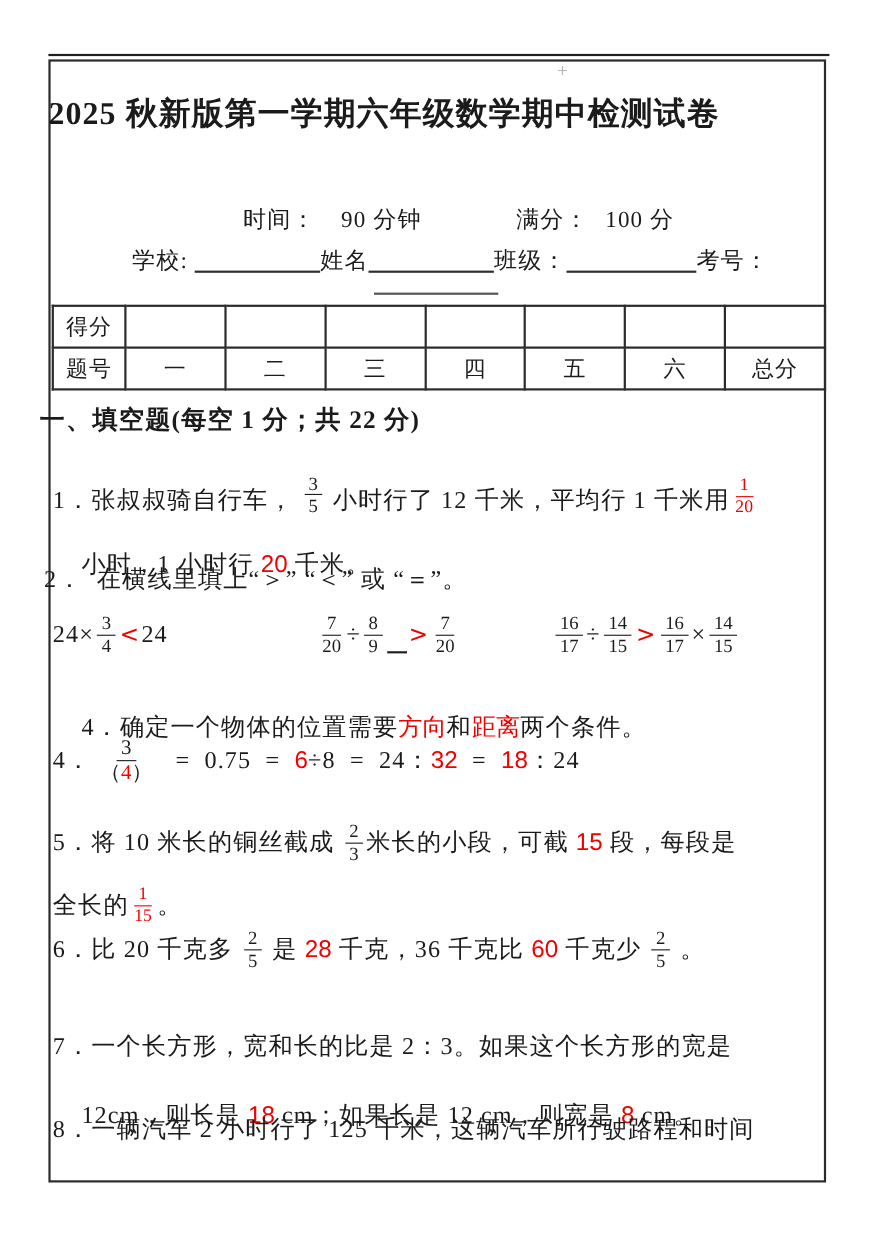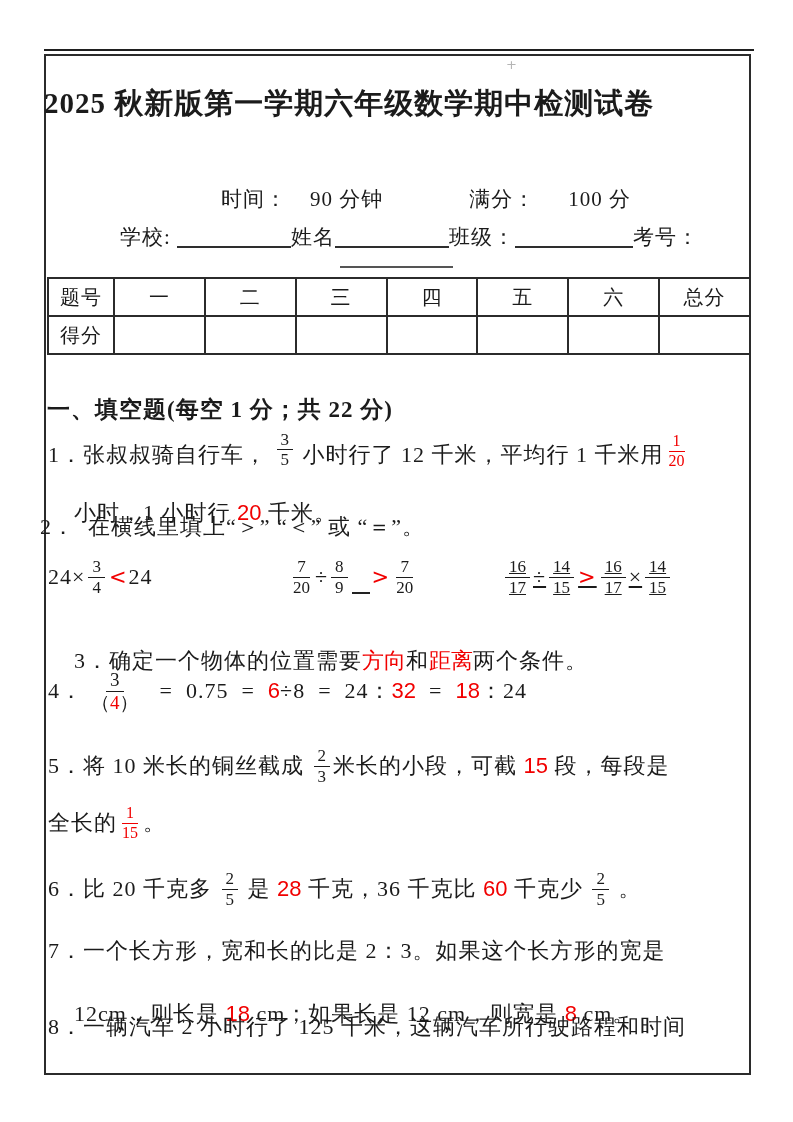--- a/index.html
+++ b/index.html
@@ -21,22 +21,22 @@
   .school-line{font-size:21px;}
   .blank{display:inline-block;border-bottom:2px solid #2e2e2e;height:24px;
     vertical-align:-4px;}
   .cont-line{position:absolute;left:340px;top:250px;width:113px;height:16px;
     border-bottom:2px solid #555;}
   table.score{position:absolute;left:47px;top:277px;width:704px;
     border-collapse:collapse;table-layout:fixed;}
   table.score td{border:2px solid #2b2b2b;height:36px;text-align:center;
     font-size:20px;letter-spacing:1px;padding:0;}
   table.score td.lab{width:64px;}
-  .section-head{position:absolute;left:47px;top:366px;font-size:23px;
-    font-weight:bold;letter-spacing:1px;white-space:pre;margin-top:28px;}
+  .section-head{position:absolute;left:36px;top:366px;font-size:23px;
+    font-weight:bold;letter-spacing:1px;white-space:pre;}
   .frac{display:inline-flex;flex-direction:column;align-items:center;
     font-size:17px;line-height:1.15;letter-spacing:0;margin:0 3px;vertical-align:middle;}
   .frac .num{border-bottom:1.6px solid currentColor;padding:0 4px;display:block;}
   .frac .den{padding:0 2px;display:block;}
   .frac-lg{font-size:19px;margin:0 6px;}
   .red{color:#f10000;}
   .ans{color:#f10000;font-family:"Liberation Sans","DejaVu Sans",sans-serif;letter-spacing:0;}
   .cmp{color:#f10000;font-family:"DejaVu Sans",sans-serif;font-size:21px;margin:0 1px;}
   .blank2{display:inline-block;width:18px;border-bottom:2px solid #222;height:14px;
     transform:translateY(9px);margin:0 1px;}
@@ -46,90 +46,90 @@
 
 <div class="sheet">
 
   <div class="top-rule"></div>
   <div class="page-border"></div>
   <div class="plus-mark">+</div>
 
   <h1 class="page-title" style="margin:0;">2025 秋新版第一学期六年级数学期中检测试卷</h1>
 
   <div class="tline info-line" style="left:196px;top:160px;">
-    <span>时间：</span><span style="margin-left:23px;">90 分钟</span><span style="margin-left:86px;margin-top:32px;">满分：</span><span style="margin-left:33px;">100 分</span>
+    <span>时间：</span><span style="margin-left:23px;">90 分钟</span><span style="margin-left:86px;margin-top:32px;">满分：</span><span style="margin-left:15px;">100 分</span>
   </div>
 
   <div class="tline school-line" style="left:95px;top:197px;">
     <span>学校: </span><span class="blank" style="width:114px;"></span><span>姓名</span><span class="blank" style="width:114px;"></span><span>班级：</span><span class="blank" style="width:118px;"></span><span>考号：</span>
   </div>
 
   <div class="cont-line"></div>
 
   <table class="score">
     <tbody>
         <tr>
+      <td class="lab">得分</td>
+      <td></td>
+      <td></td>
+      <td></td>
+      <td></td>
+      <td></td>
+      <td></td>
+      <td></td>
+    </tr>
+    <tr>
       <td class="lab">题号</td>
       <td>一</td>
       <td>二</td>
       <td>三</td>
       <td>四</td>
       <td>五</td>
       <td>六</td>
       <td>总分</td>
-    </tr>
-    <tr>
-      <td class="lab">得分</td>
-      <td></td>
-      <td></td>
-      <td></td>
-      <td></td>
-      <td></td>
-      <td></td>
-      <td></td>
     </tr>
   </tbody>
     </table>
 
   <div class="section-head">一、填空题(每空 1 分；共 22 分)</div>
 
   <div class="fline" style="left:48px;top:412px;height:58px;align-items:flex-end;">
     <span>1．张叔叔骑自行车， </span><span class="frac"><span class="num">3</span><span class="den">5</span></span><span> 小时行了 12 千米，平均行 1 千米用</span><span class="frac red" style="font-size:16px;"><span class="num">1</span><span class="den">20</span></span>
   </div>
   <div class="tline" style="left:48px;top:472px;">
     <span>小时，1 小时行 </span><span class="ans">20</span><span> 千米。</span>
   </div>
 
   <div class="tline" style="left:40px;top:512px;">2．  在横线里填上“＞” “＜” 或 “＝”。</div>
   <div class="fline" style="left:48px;top:548px;height:58px;">
     <span>24×</span><span class="frac"><span class="num">3</span><span class="den">4</span></span><span class="cmp">&lt;</span><span>24</span>
   </div>
   <div class="fline" style="left:288px;top:548px;height:58px;">
     <span class="frac"><span class="num">7</span><span class="den">20</span></span><span>÷</span><span class="frac"><span class="num">8</span><span class="den">9</span></span><span class="blank2"></span><span class="cmp">&gt;</span><span class="frac"><span class="num">7</span><span class="den">20</span></span>
   </div>
-  <div class="fline" style="left:502px;top:548px;height:58px;text-decoration:underline;">
+  <div class="fline" style="left:502px;top:548px;height:58px;">
     <span class="frac"><span class="num">16</span><span class="den">17</span></span><span>÷</span><span class="frac"><span class="num">14</span><span class="den">15</span></span><span class="cmp">&gt;</span><span class="frac"><span class="num">16</span><span class="den">17</span></span><span>×</span><span class="frac"><span class="num">14</span><span class="den">15</span></span>
   </div>
 
   <div class="tline" style="left:48px;top:620px;">
-    <span>3．确定一个物体的位置需要</span><span class="ans">方向</span><span>和</span><span class="ans">距离</span><span>两个条件。</span>
+    <span>4．确定一个物体的位置需要</span><span class="ans">方向</span><span>和</span><span class="ans">距离</span><span>两个条件。</span>
   </div>
 
   <div class="fline" style="left:48px;top:655px;height:72px;">
     <span>4．</span><span class="frac frac-lg"><span class="num">3</span><span class="den"><span>（</span><span class="red">4</span><span>）</span></span></span><span>  =  0.75  =  </span><span class="ans">6</span><span>÷8  =  24：</span><span class="ans">32</span><span>  =  </span><span class="ans">18</span><span>：24</span>
   </div>
 
   <div class="fline" style="left:48px;top:737px;height:58px;">
     <span>5．将 10 米长的铜丝截成 </span><span class="frac"><span class="num">2</span><span class="den">3</span></span><span>米长的小段，可截 </span><span class="ans">15</span><span> 段，每段是</span>
   </div>
   <div class="fline" style="left:48px;top:797px;height:52px;">
     <span>全长的</span><span class="frac red" style="font-size:16px;"><span class="num">1</span><span class="den">15</span></span><span>。</span>
   </div>
 
-  <div class="fline" style="left:48px;top:858px;height:62px;justify-content:center;">
+  <div class="fline" style="left:48px;top:832px;height:62px;justify-content:center;">
     <span>6．比 20 千克多 </span><span class="frac"><span class="num">2</span><span class="den">5</span></span><span> 是 </span><span class="ans">28</span><span> 千克，36 千克比 </span><span class="ans">60</span><span> 千克少 </span><span class="frac"><span class="num">2</span><span class="den">5</span></span><span> 。</span>
   </div>
 
   <div class="tline" style="left:48px;top:936px;">7．一个长方形，宽和长的比是 2：3。如果这个长方形的宽是</div>
   <div class="tline" style="left:48px;top:973px;">
     <span>12cm，则长是 </span><span class="ans">18</span><span> cm；如果长是 12 cm，则宽是 </span><span class="ans">8</span><span> cm。</span>
   </div>
 
   <div class="tline" style="left:48px;top:1012px;">8．一辆汽车 2 小时行了 125 千米，这辆汽车所行驶路程和时间</div>
 

